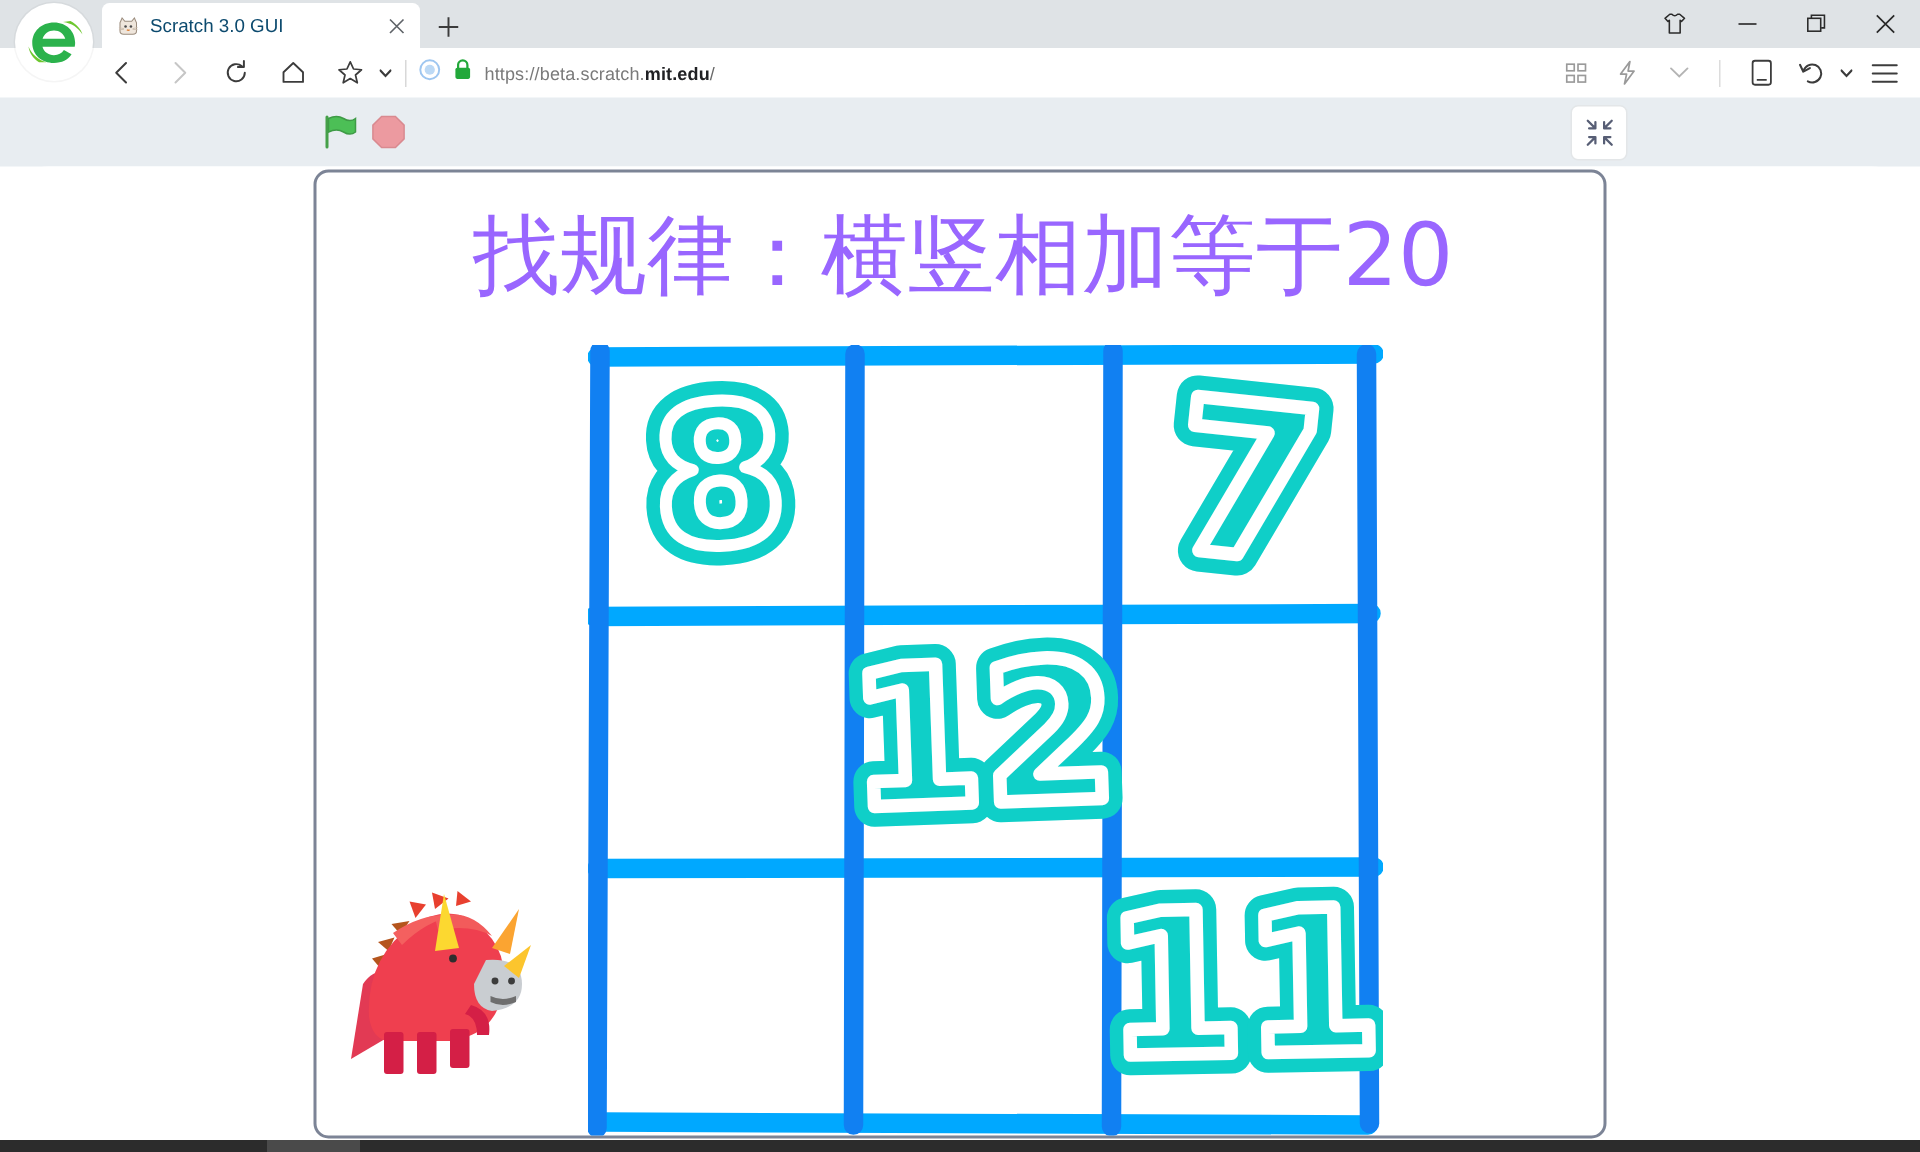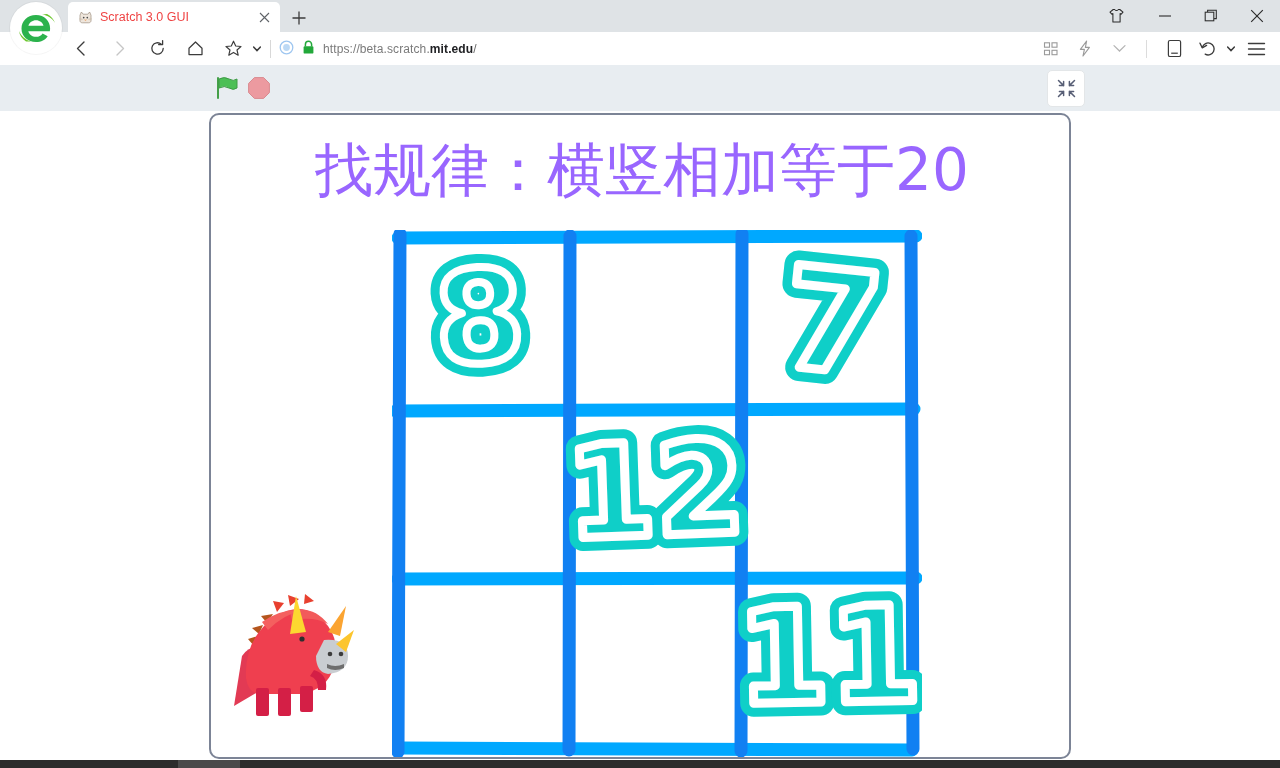--- a/index.html
+++ b/index.html
@@ -27,21 +27,21 @@
   }
   .tabs { margin-left:68px; display:flex; align-items:flex-end; height:32px; }
   .tab {
     width:212px; height:30px; background:#ffffff;
     border-radius:5px 5px 0 0;
     display:flex; align-items:center; padding:0 8px 0 10px;
     font-size:12.5px; color:#3b3b3b; gap:7px;
     position:relative;
   }
   .tab-favicon { width:15px; height:15px; flex:0 0 15px; display:block; }
-  .tab-title { flex:1; white-space:nowrap; overflow:hidden; text-overflow:ellipsis; font-size:12.5px; color:#ef4444;}
+  .tab-title { flex:1; white-space:nowrap; overflow:hidden; text-overflow:ellipsis; font-size:12.5px; color:#0c4a6e;}
   .tab-close { width:16px; height:16px; display:flex; align-items:center; justify-content:center; color:#5f6368; }
   .new-tab {
     width:30px; height:28px; display:flex; align-items:center; justify-content:center;
     color:#3c3c3c; margin-left:4px;
   }
   .win-controls {
     position:absolute; right:0; top:0; height:32px; display:flex; align-items:center;
   }
   .win-btn { width:46px; height:32px; display:flex; align-items:center; justify-content:center; color:#2b2b2b; }
   .win-btn.shirt { width:52px; }

